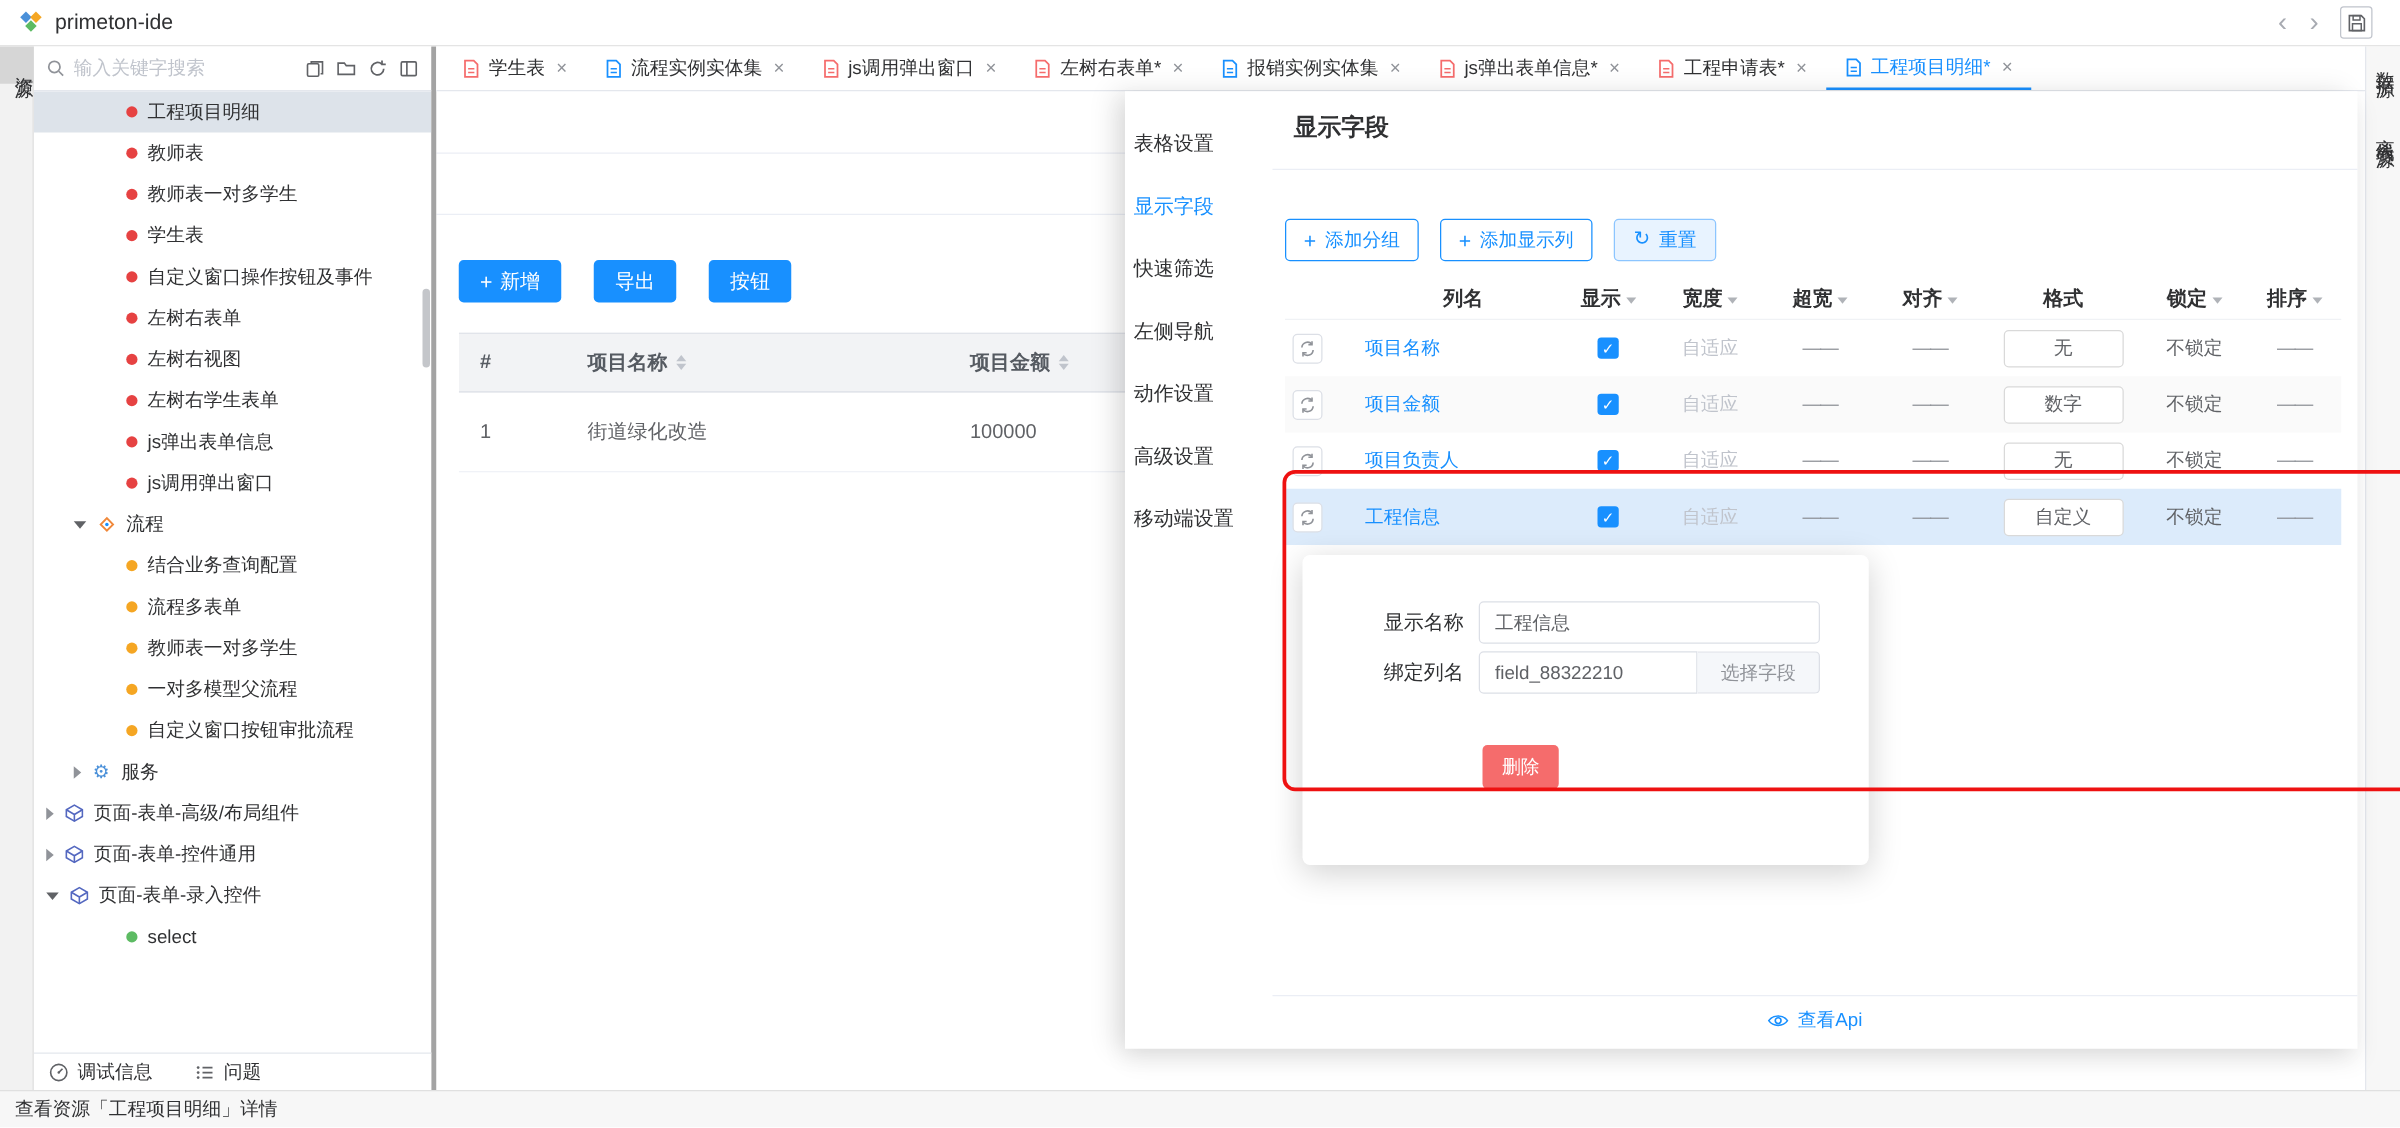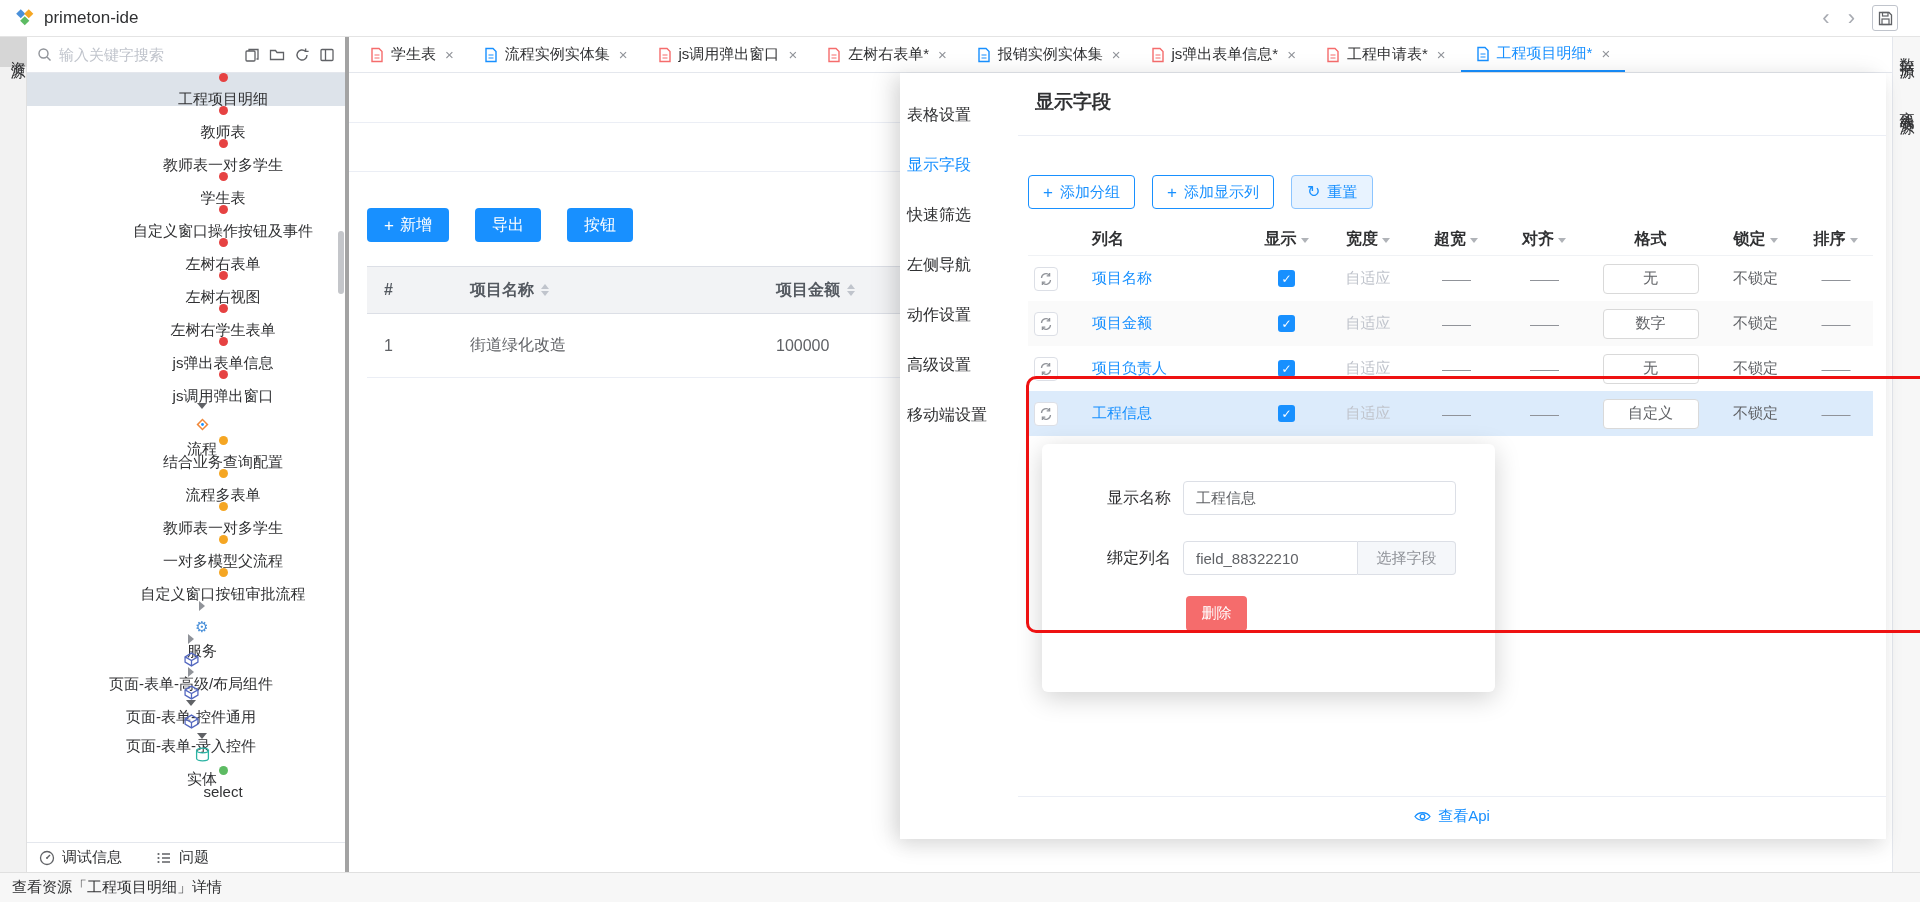--- a/index.html
+++ b/index.html
@@ -19,21 +19,21 @@
   .vtab-left{width:27px;padding:12px 0;background:#d6d6d6;writing-mode:vertical-rl;text-align:center;font-size:15px;color:#303133;letter-spacing:3px;cursor:pointer;}
 
   
   .sidebar{position:absolute;left:27px;top:37px;width:322px;bottom:30px;background:#fff;border-right:4px solid #a3a3a3;z-index:10;}
   .search-bar{height:36px;border-bottom:1px solid #e4e7ed;display:flex;align-items:center;padding:0 10px;gap:7px;}
   .search-input{flex:1;border:none;outline:none;font-size:15px;color:#606266;min-width:0;}
   .search-input::placeholder{color:#c0c4cc;}
   .search-tools{display:flex;gap:9px;align-items:center;}
   .tool-icon{display:flex;cursor:pointer;}
   .tree{position:absolute;top:36px;left:0;right:0;bottom:30px;overflow:hidden;}
-  .tree-row{height:33px;display:flex;align-items:center;gap:8px;cursor:pointer;white-space:nowrap;flex-direction:column;}
+  .tree-row{height:33px;display:flex;align-items:center;gap:8px;cursor:pointer;white-space:nowrap;}
   .tree-row.selected{background:#dde3ea;}
   .dot{width:9px;height:9px;border-radius:50%;flex:0 0 auto;}
   .tree-label{font-size:15px;color:#303133;}
   .node-icon{display:flex;width:16px;justify-content:center;}
   .tri{width:0;height:0;display:inline-block;flex:0 0 auto;}
   .tri.down{border-left:5px solid transparent;border-right:5px solid transparent;border-top:6px solid #606266;}
   .tri.right{border-top:5px solid transparent;border-bottom:5px solid transparent;border-left:6px solid #909399;}
   .scroll-thumb{position:absolute;right:1px;top:194px;width:6px;height:63px;background:#c4c6ca;border-radius:3px;}
   .sidebar-footer{position:absolute;bottom:0;left:0;right:0;height:30px;border-top:1px solid #e4e7ed;display:flex;align-items:center;gap:34px;padding:0 12px;background:#fff;}
   .footer-item{display:flex;align-items:center;gap:7px;font-size:15px;color:#303133;cursor:pointer;}
@@ -76,40 +76,40 @@
   .drawer-title{position:absolute;left:17px;top:16px;font-size:19px;font-weight:600;color:#303133;}
   .title-divider{position:absolute;left:0;right:0;top:62px;height:1px;background:#ebeef5;}
   .action-row{position:absolute;left:10px;top:102px;display:flex;gap:17px;}
   .btn-outline{height:34px;border:1px solid #1890ff;color:#1890ff;background:#fff;border-radius:4px;padding:0 14px;display:flex;align-items:center;gap:7px;font-size:15px;cursor:pointer;}
   .btn-reset{height:34px;background:#e8f3ff;border:1px solid #8cc5ff;color:#1890ff;border-radius:4px;padding:0 15px;display:flex;align-items:center;gap:7px;font-size:15px;cursor:pointer;}
   .reset-glyph{font-size:16px;line-height:1;}
   .cols-table{position:absolute;left:10px;top:151px;width:845px;}
   .cols-grid{display:grid;grid-template-columns:36px 185px 75px 88px 88px 88px 125px 85px 75px;align-items:center;}
   .cols-header{height:32px;font-weight:bold;font-size:16px;color:#303133;border-bottom:1px solid #f0f2f5;}
   .hc{display:flex;justify-content:center;align-items:center;gap:4px;}
-  .hc.name{justify-content:flex-start;padding-left:28px;}
+  .hc.name{justify-content:center;padding-left:28px;}
   .dd{width:0;height:0;border-left:4px solid transparent;border-right:4px solid transparent;border-top:5px solid #b0b3b8;display:inline-block;margin-top:2px;}
   .cols-row{height:45px;font-size:15px;}
   .cols-row.zebra{background:#fafafa;}
   .cols-row.hl{background:#dcebfb;}
   .cc{display:flex;justify-content:center;align-items:center;color:#606266;}
   .cc.name{justify-content:flex-start;padding-left:28px;}
   .col-link{color:#1890ff;text-decoration:none;cursor:pointer;}
   .checkbox{width:17px;height:17px;background:#1890ff;border-radius:3px;color:#fff;display:flex;align-items:center;justify-content:center;font-size:12px;cursor:pointer;}
   .muted{color:#c0c4cc;cursor:pointer;}
   .dash{color:#909399;letter-spacing:-1px;}
   .fmt-btn{min-width:96px;height:30px;border:1px solid #d9d9d9;border-radius:4px;background:#fff;color:#606266;font-size:15px;cursor:pointer;}
   .sync-btn{width:24px;height:24px;border:1px solid #dcdfe6;border-radius:4px;background:#fff;display:flex;align-items:center;justify-content:center;cursor:pointer;}
   .red-box{position:absolute;left:8px;top:303px;width:975px;height:257px;border:3px solid #ee1111;border-radius:10px;z-index:40;pointer-events:none;}
   .popup{position:absolute;left:24px;top:371px;width:453px;height:248px;background:#fff;border-radius:6px;box-shadow:0 6px 26px rgba(0,0,0,.18);z-index:30;}
   .popup-label{position:absolute;left:0;width:129px;height:34px;display:flex;align-items:center;justify-content:flex-end;font-size:16px;color:#303133;}
   .popup-input{position:absolute;left:141px;width:273px;height:34px;border:1px solid #dcdfe6;border-radius:4px;padding:0 12px;font-size:15px;color:#606266;outline:none;}
   .popup-input.short{width:175px;border-radius:4px 0 0 4px;}
   .field-btn{position:absolute;left:316px;width:98px;height:34px;background:#f5f7fa;border:1px solid #dcdfe6;border-left:none;border-radius:0 4px 4px 0;color:#909399;font-size:15px;cursor:pointer;}
-  .row1{top:37px;} .row2{top:97px;}
+  .row1{top:37px;} .row2{top:77px;}
   .delete-btn{position:absolute;left:144px;top:152px;width:61px;height:35px;background:#f56c6c;border:none;color:#fff;border-radius:4px;font-size:15px;cursor:pointer;}
   .api-divider{position:absolute;left:0;right:0;top:723px;height:1px;background:#ebeef5;}
   .api-link{position:absolute;left:0;right:0;top:734px;display:flex;justify-content:center;align-items:center;gap:7px;color:#1890ff;font-size:15px;cursor:pointer;}
 
   
   .statusbar{position:absolute;left:0;bottom:0;width:1920px;height:30px;background:#f7f7f7;border-top:1px solid #e0e0e0;display:flex;align-items:center;padding:0 12px;font-size:15px;color:#303133;z-index:50;}
 </style>
 </head>
 <body>
 
@@ -273,30 +273,20 @@
       </div>
       <div class="tree-row" style="padding-left:10px">
         <span class="tri down"></span>
         <span class="node-icon">
           <svg width="15" height="15" viewBox="0 0 14 14">
             <path d="M7 1 L13 4.5 L13 9.5 L7 13 L1 9.5 L1 4.5 Z" fill="none" stroke="#5468c0" stroke-width="1.2"></path>
             <path d="M1 4.5 L7 8 L13 4.5 M7 8 L7 13" fill="none" stroke="#5468c0" stroke-width="1.2"></path>
           </svg>
         </span>
         <span class="tree-label">页面-表单-录入控件</span>
-      </div>
-      <div class="tree-row" style="padding-left:32px">
-        <span class="tri down"></span>
-        <span class="node-icon">
-          <svg width="15" height="15" viewBox="0 0 14 14">
-            <ellipse cx="7" cy="3.2" rx="5.5" ry="2.2" fill="none" stroke="#2bb3a3" stroke-width="1.2"></ellipse>
-            <path d="M1.5 3.2 L1.5 10.8 A5.5 2.2 0 0 0 12.5 10.8 L12.5 3.2" fill="none" stroke="#2bb3a3" stroke-width="1.2"></path>
-          </svg>
-        </span>
-        <span class="tree-label">实体</span>
       </div>
       <div class="tree-row" style="padding-left:74px">
         <span class="dot" style="background:#5dbb63"></span>
         <span class="tree-label">select</span>
       </div>
     </div>
   <div class="scroll-thumb"></div>
   <div class="sidebar-footer">
     <span class="footer-item">
       <span class="tool-icon">

